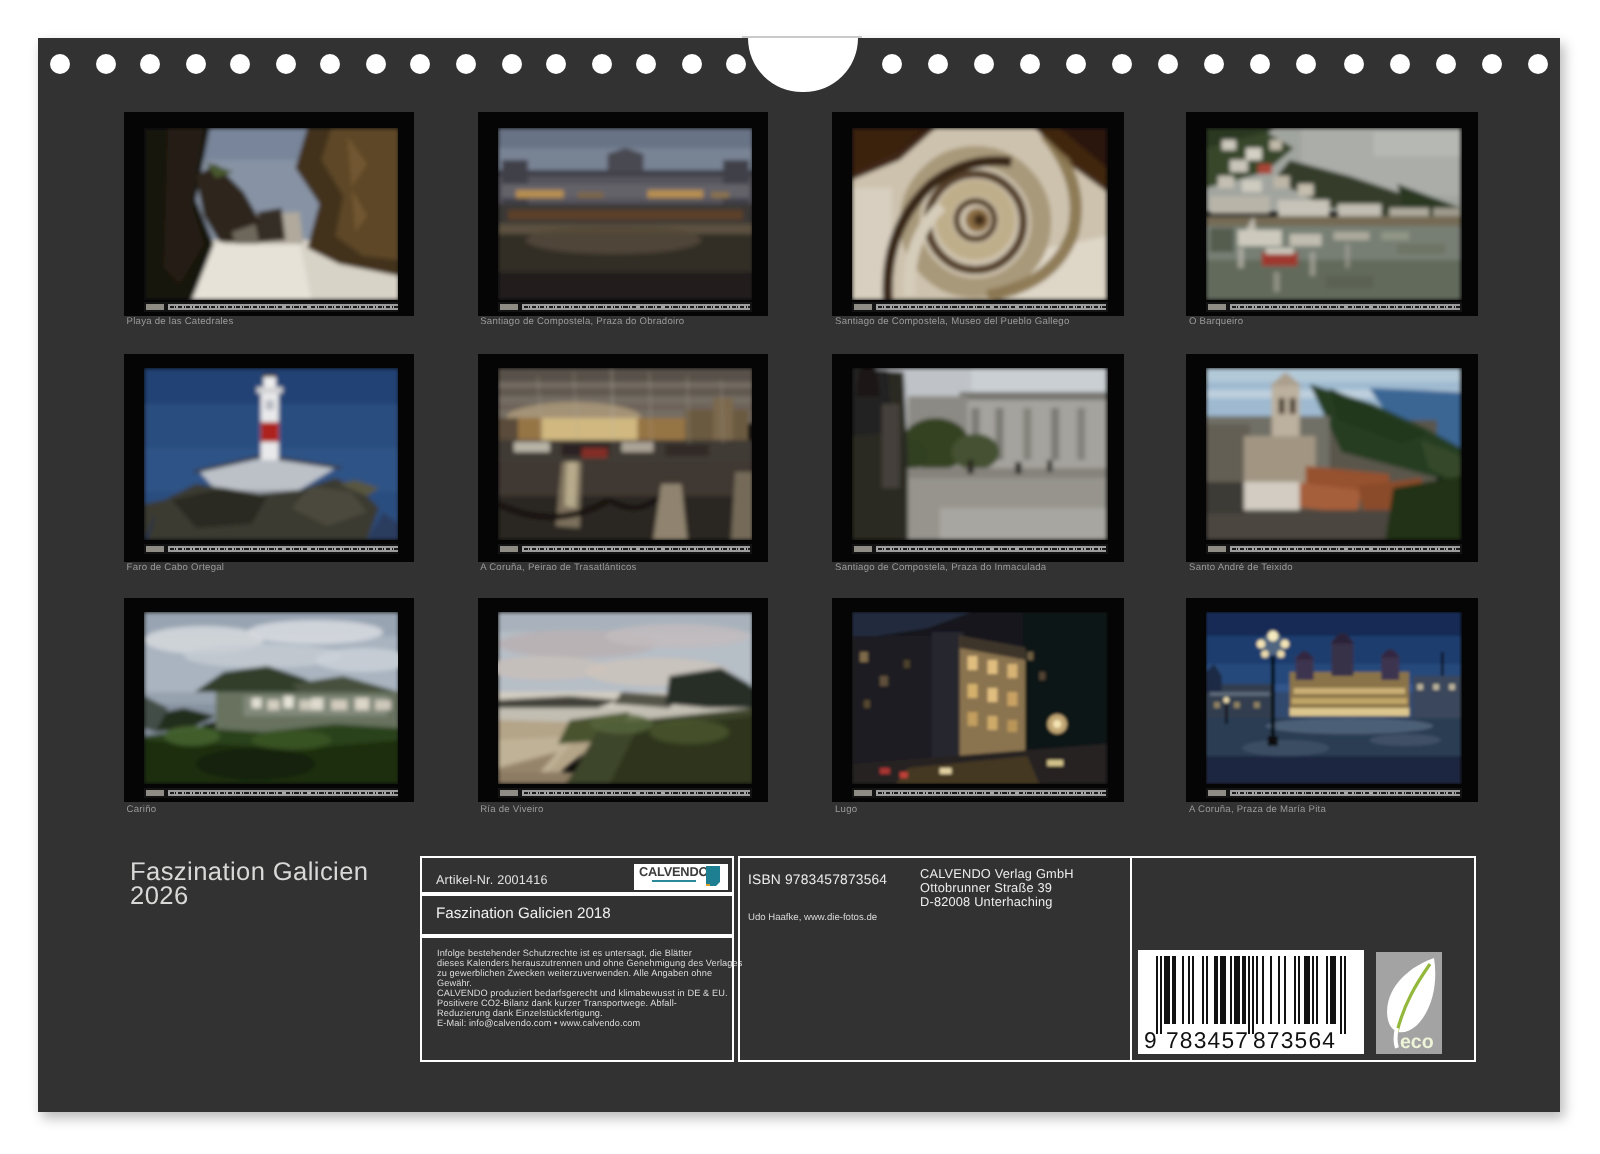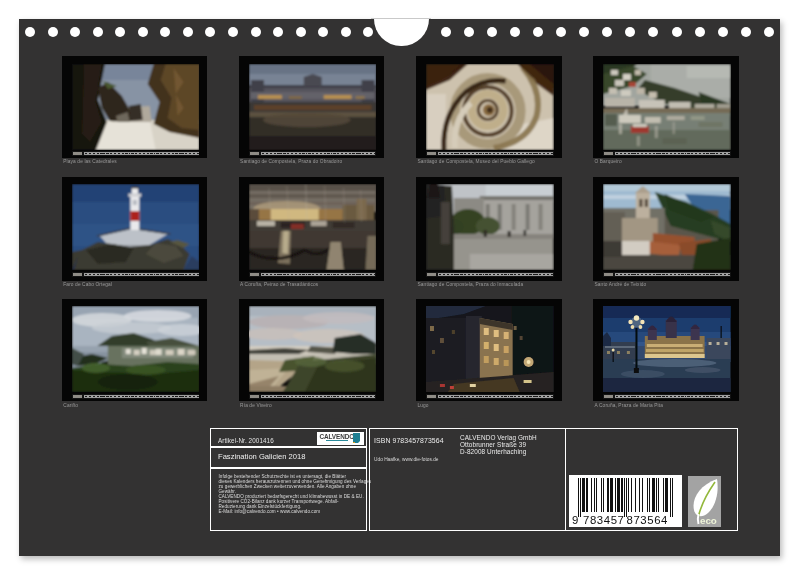--- a/index.html
+++ b/index.html
@@ -497,20 +497,21 @@
 <circle cx="10.2" cy="44" r="1.5" fill="#e8d8a8"></circle>
 <rect x="118" y="20" width="1.2" height="12" fill="#0a0c10"></rect>
 </g>
       </svg>
       <div class="strip">
         <div class="lab"></div>
         <div class="sq"></div>
       </div>
     </div>
 <div class="cap" style="left:575.5px;top:383.7px">A Coruña, Praza de María Pita</div>
+<div class="title">Faszination Galicien<br>2026</div>
 
 <div class="box" style="left:190.5px;top:409px;width:157px;height:102.5px"></div>
 <div class="wtext" style="left:199px;top:417.8px;font-size:6.3px;letter-spacing:0.1px;color:#e2e2e2">Artikel-Nr. 2001416</div>
 <div style="position:absolute;left:297.5px;top:412.5px;width:47.5px;height:13.2px;background:#fff;"></div>
 <div style="position:absolute;left:300.5px;top:414px;font-size:6.4px;font-weight:bold;color:#3c3c3c;letter-spacing:-0.1px;font-stretch:condensed">CALVENDO</div>
 <div style="position:absolute;left:306.5px;top:420.6px;width:22.5px;height:1.2px;background:#2a8a9a"></div>
 <div style="position:absolute;left:333.5px;top:414.3px;width:7px;height:9.6px;background:#1f7f92;"></div>
 <div style="position:absolute;left:337.5px;top:420.9px;width:0;height:0;border-left:4px solid transparent;border-bottom:4px solid #fff;margin-left:0;"></div>
 <div style="position:absolute;left:333.5px;top:422.9px;width:2px;height:1px;background:#d8a020"></div>
 <div class="hline" style="left:190.5px;top:427.4px;width:157px"></div>

